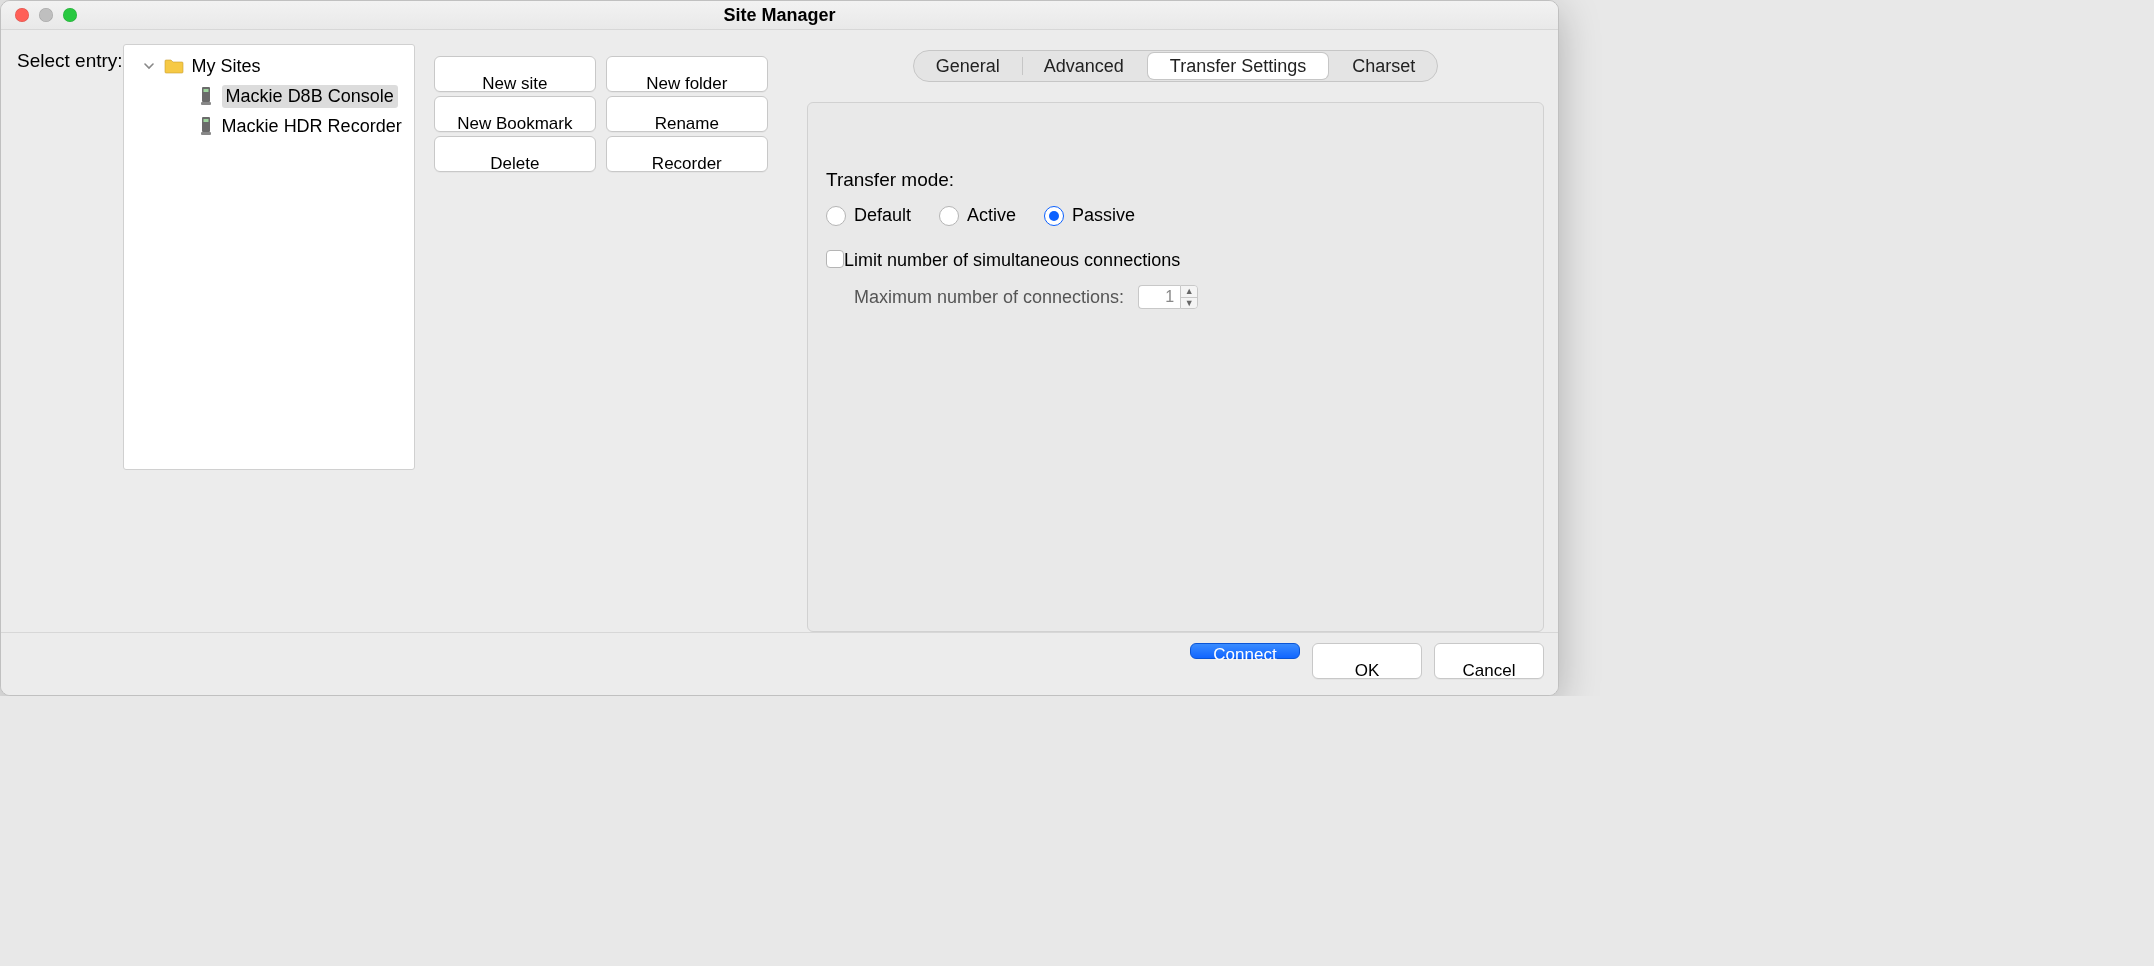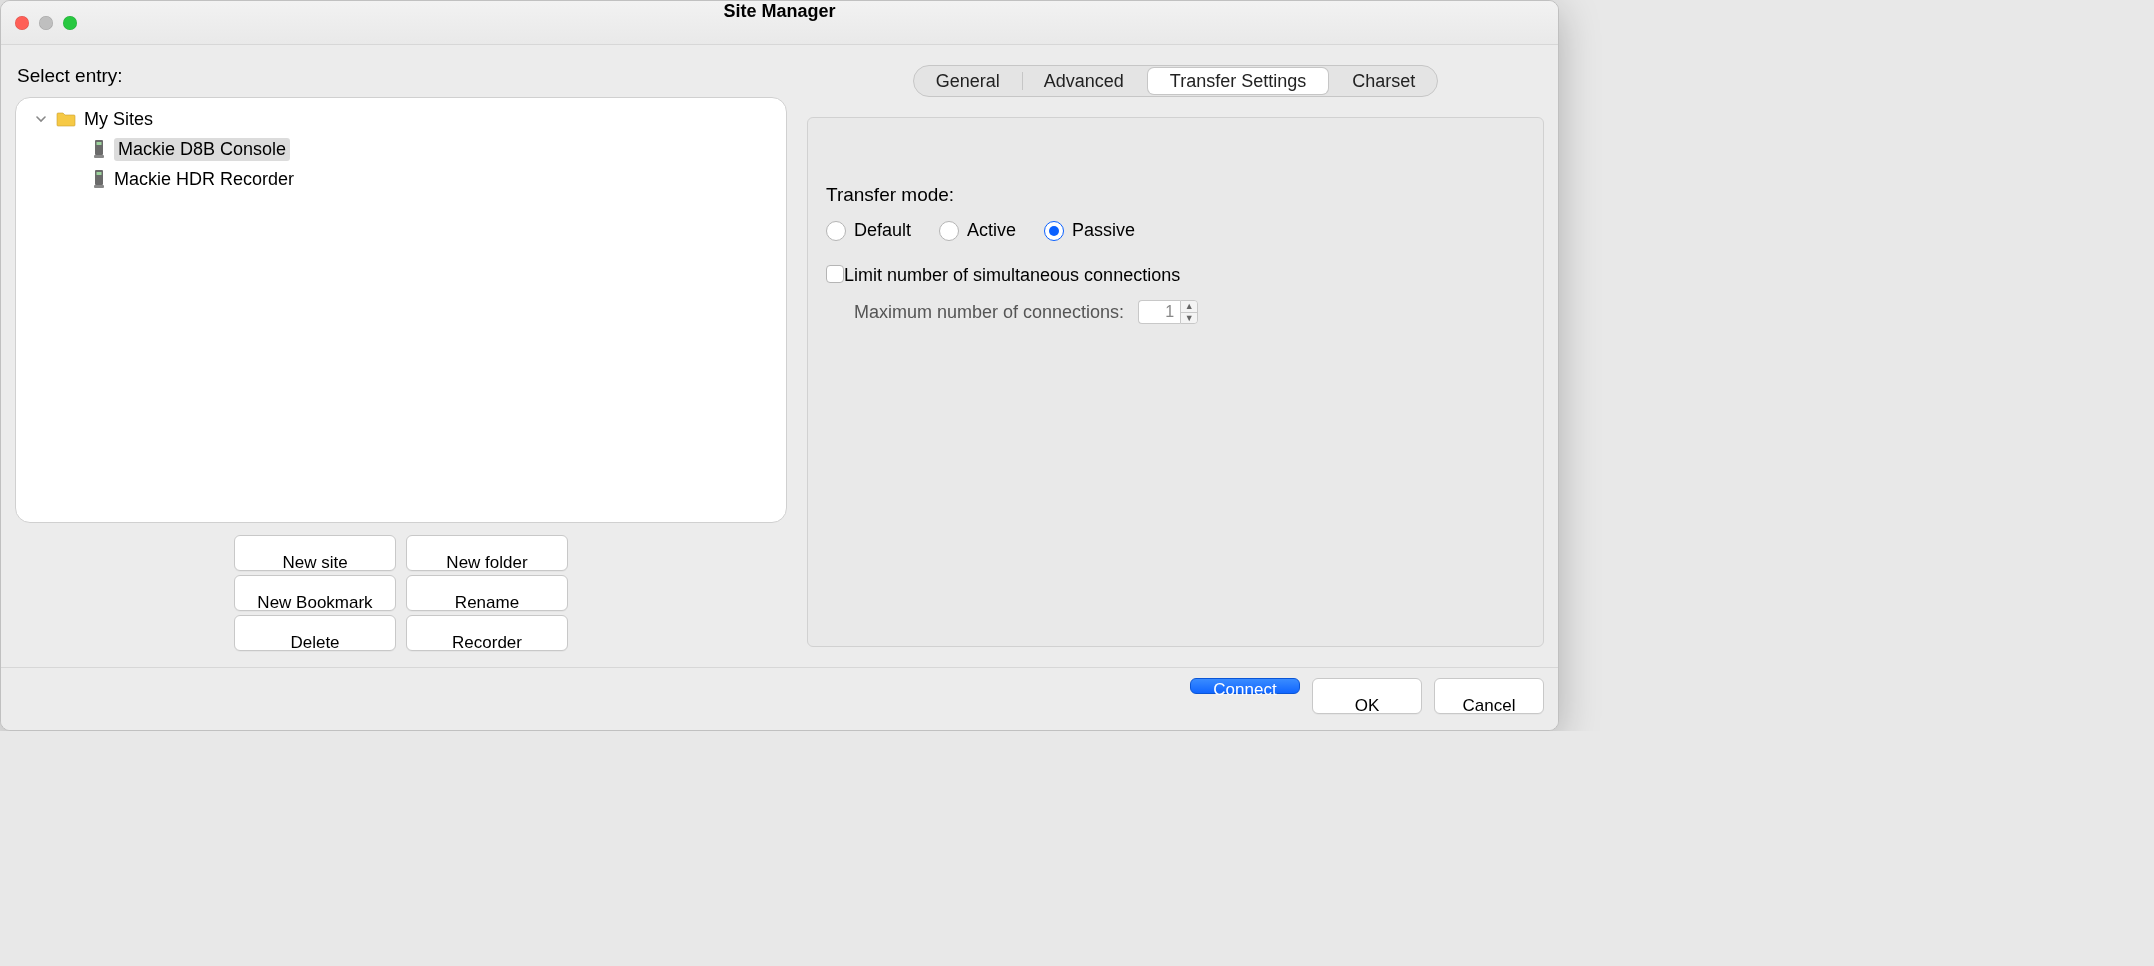--- a/index.html
+++ b/index.html
@@ -14,24 +14,25 @@
   .window {
     width: 1559px;
     background: #ececec;
     border: 1px solid #c0c0c0;
     border-radius: 10px;
     overflow: hidden;
     position: relative;
     box-shadow: 0 10px 40px rgba(0,0,0,0.25);
   }
   .titlebar {
-    height: 44px;
+    height: 29px;
     background: linear-gradient(#f2f2f2,#e9e9e9);
     border-bottom: 1px solid #d7d7d7;
     display: flex;
+    align-items: center;
     position: relative;
   }
   .traffic-lights {
     display: flex;
     gap: 10px;
     position: absolute;
     left: 14px;
     top: 50%;
     transform: translateY(-50%);
   }
@@ -49,34 +50,32 @@
   }
   .body {
     display: flex;
     padding: 14px 14px 0 14px;
     gap: 20px;
   }
   
   .left-col {
     width: 772px;
     display: flex;
-    flex-direction: column;
   }
   .entry-label {
     font-size: 19px;
     margin: 6px 0 10px 2px;
   }
   .tree {
     background: #fff;
     border: 1px solid #d0d0d0;
-    border-radius: 15px;
+    border-radius: 3px;
     height: 426px;
     padding: 6px 6px;
     overflow: auto;
-    text-align: center;
   }
   .tree-row {
     display: flex;
     align-items: center;
     height: 30px;
     gap: 8px;
     padding: 0 6px;
     border-radius: 4px;
     white-space: nowrap;
   }

